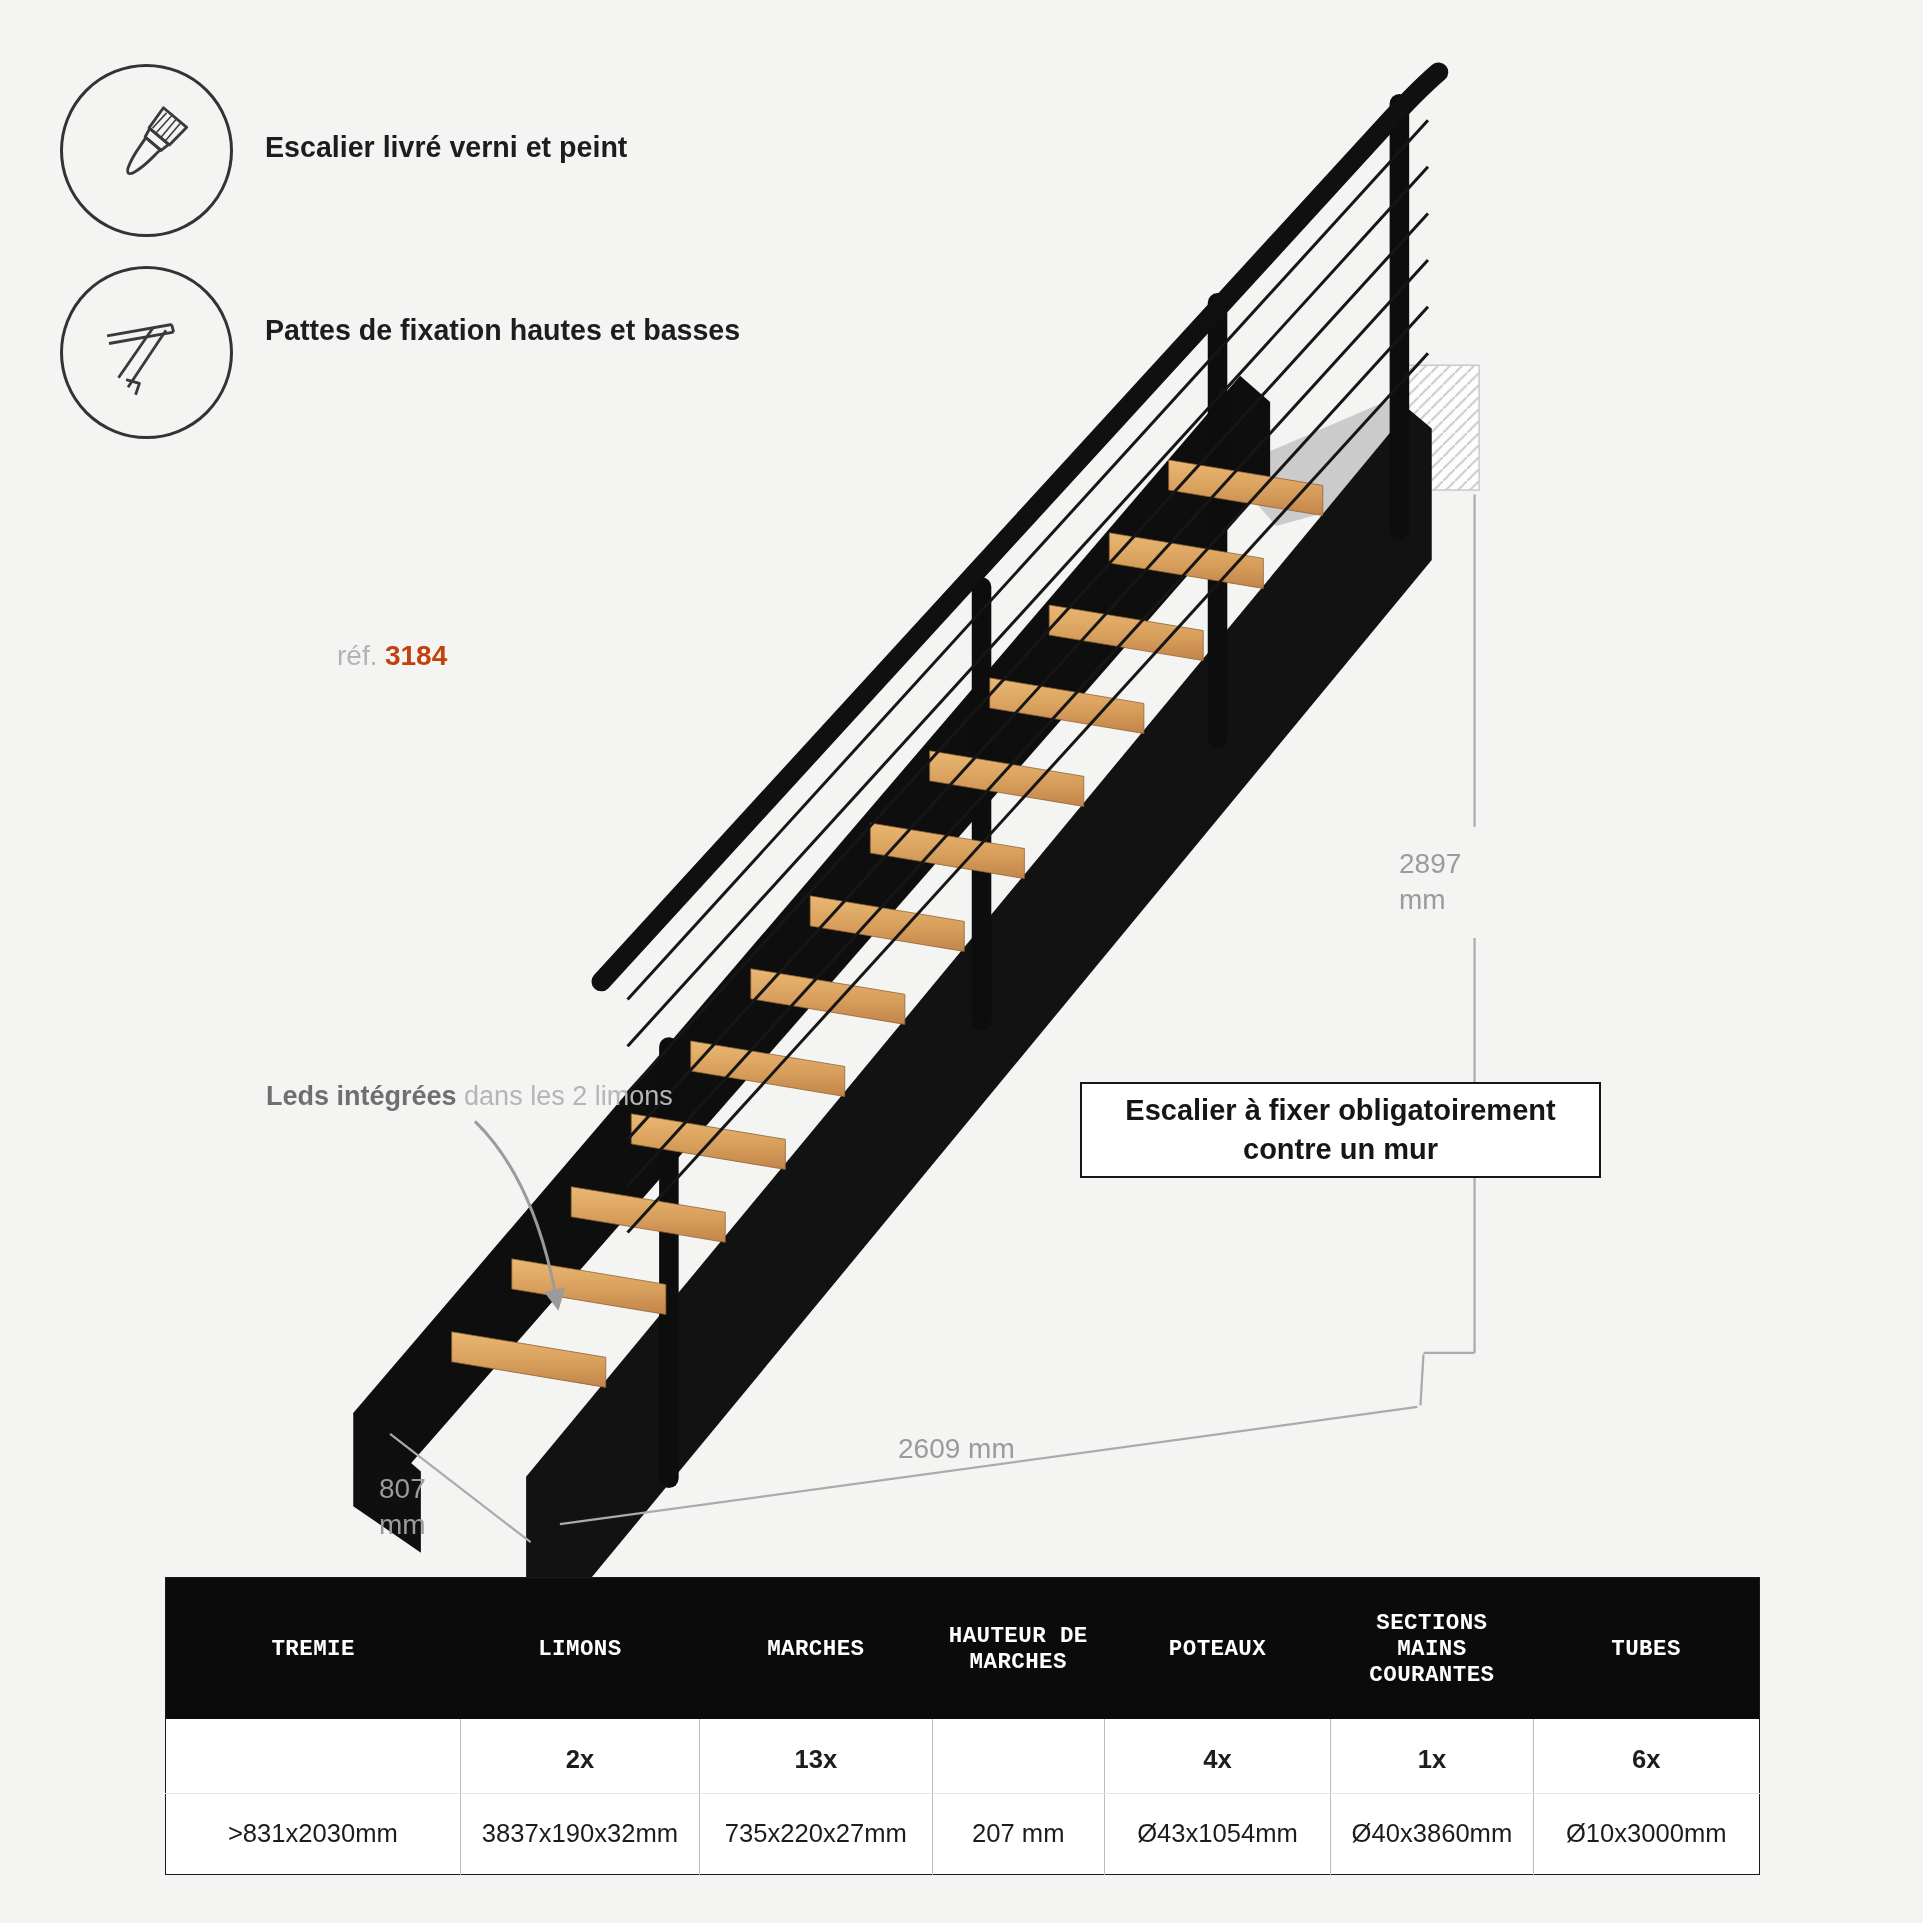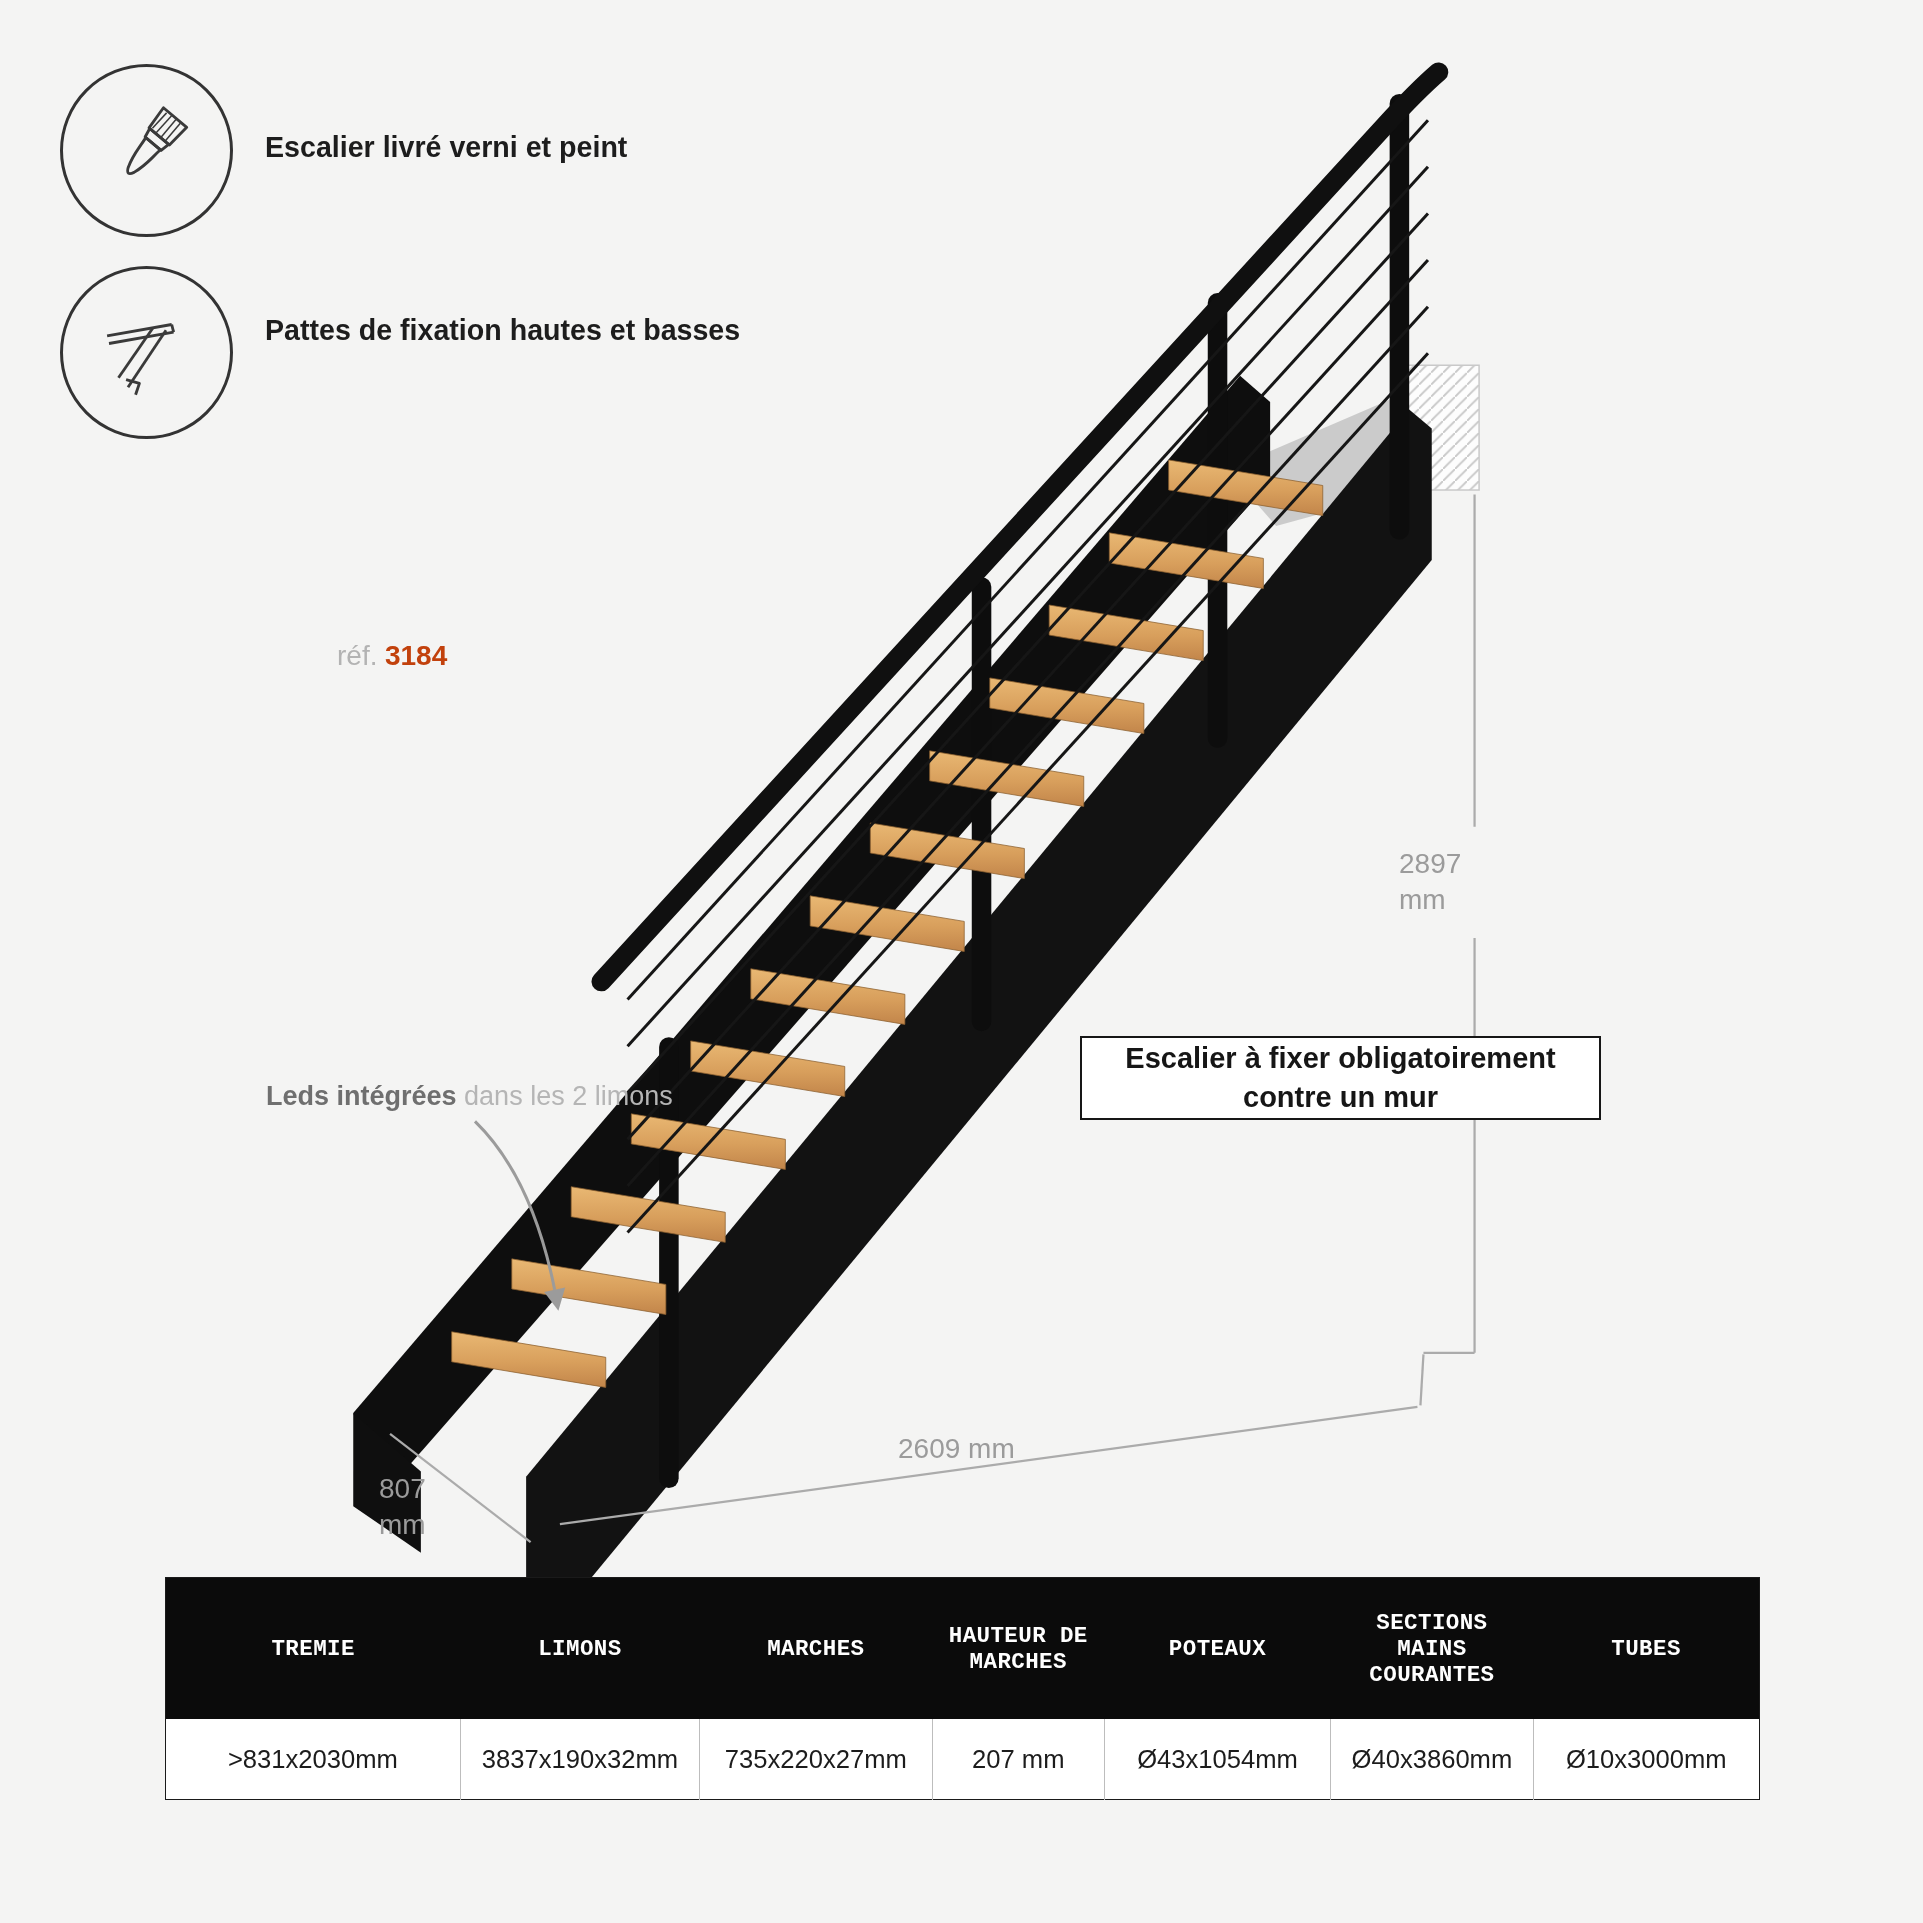--- a/index.html
+++ b/index.html
@@ -17,22 +17,23 @@
     display:flex;align-items:center;justify-content:center;background:transparent;
   }
   .feature-label{font-size:28.6px;font-weight:bold;color:#1d1d1d;line-height:1.28;}
   .ref{font-size:28px;color:#b3b3b3;}
   .ref b{color:#c2410c;font-weight:bold;margin-left:7.5px;}
   .leds{font-size:27px;color:#b5b5b5;}
   .leds b{color:#6f6f6f;}
   .dim{color:#9b9b9b;font-size:28px;line-height:1.3;}
   .warn{
     border:2.3px solid #161616;background:#ffffff;text-align:center;
-    font-weight:bold;font-size:29px;color:#161616;padding:1px 0;line-height:1.35;
+    font-weight:bold;font-size:29px;color:#161616;padding:7px 0;line-height:1.35;
     z-index:5;
+    margin-top:46px;
   }
   table.spec{
     border-collapse:collapse;table-layout:fixed;width:1595px;background:#ffffff;
     border:1.5px solid #1a1a1a; z-index:4;
   }
   table.spec th{
     background:#0b0b0b;color:#ffffff;font-size:22.5px;font-weight:bold;
     height:141px;vertical-align:middle;padding:0 12px;letter-spacing:0.4px;text-align:center;font-family:Liberation Mono, monospace;
   }
   table.spec td{border-left:0.8px solid #bdbdbd;text-align:center;}
@@ -203,20 +204,29 @@
       <th>TREMIE</th>
       <th>LIMONS</th>
       <th>MARCHES</th>
       <th>HAUTEUR DE MARCHES</th>
       <th>POTEAUX</th>
       <th>SECTIONS MAINS COURANTES</th>
       <th>TUBES</th>
     </tr>
   </thead>
   <tbody>
+    <tr class="qty-row">
+      <td></td>
+      <td>2x</td>
+      <td>13x</td>
+      <td></td>
+      <td>4x</td>
+      <td>1x</td>
+      <td>6x</td>
+    </tr>
     <tr class="val-row">
       <td>&gt;831x2030mm</td>
       <td>3837x190x32mm</td>
       <td>735x220x27mm</td>
       <td>207 mm</td>
       <td>Ø43x1054mm</td>
       <td>Ø40x3860mm</td>
       <td>Ø10x3000mm</td>
     </tr>
   </tbody>

